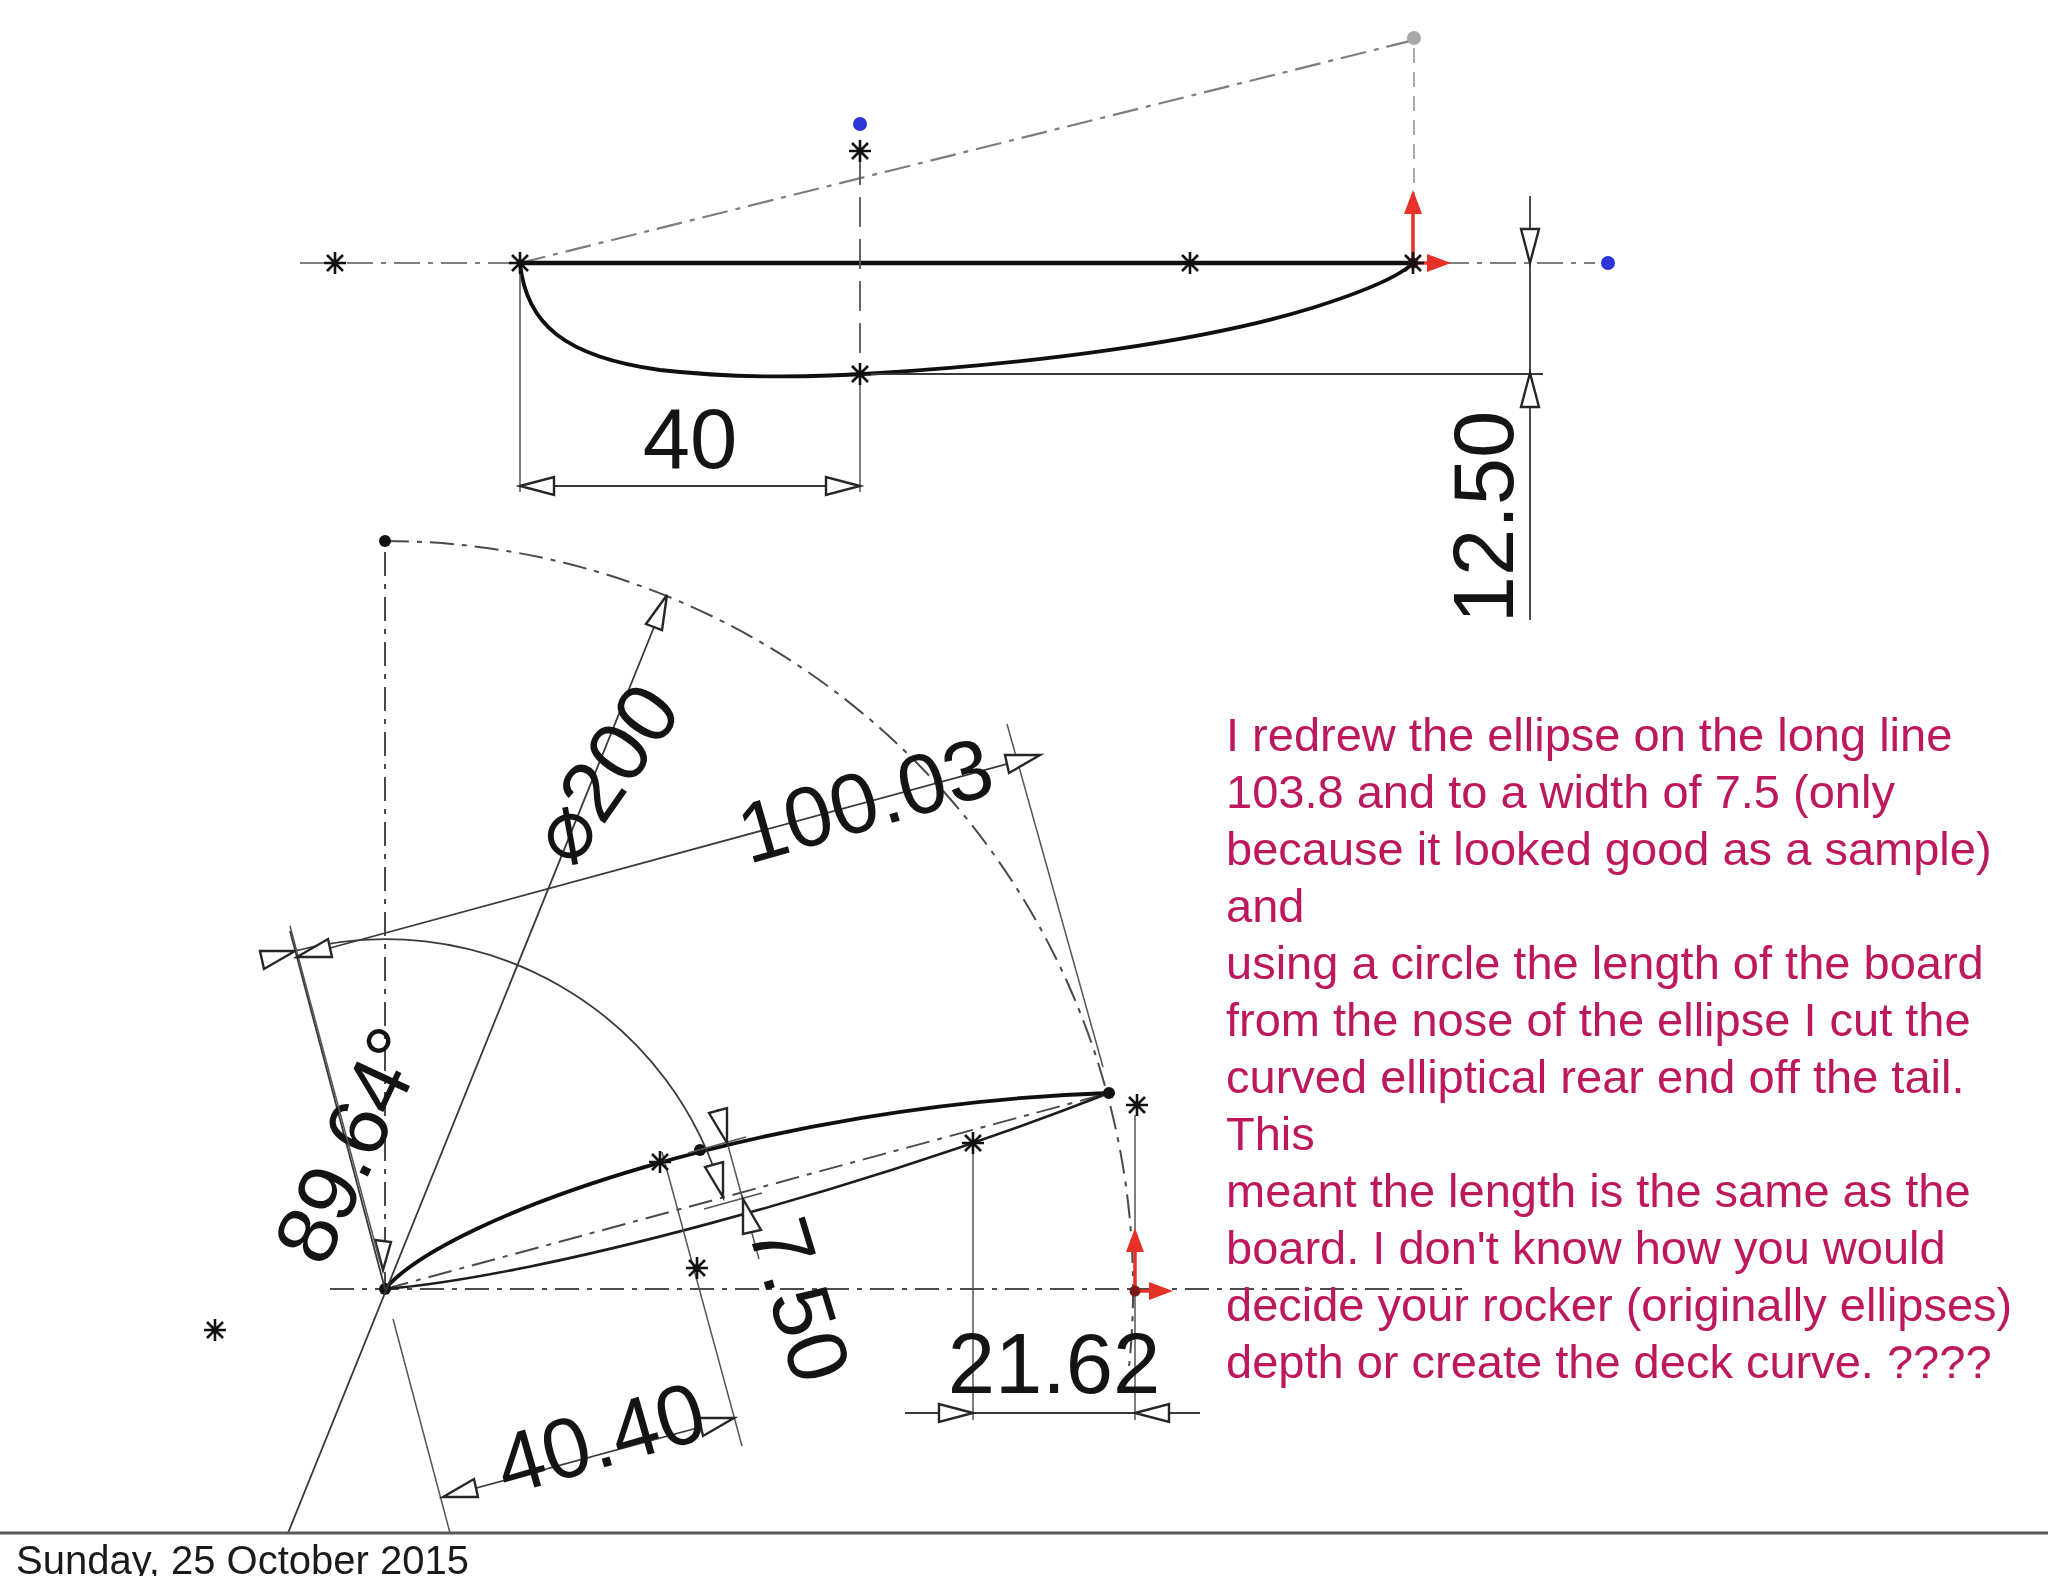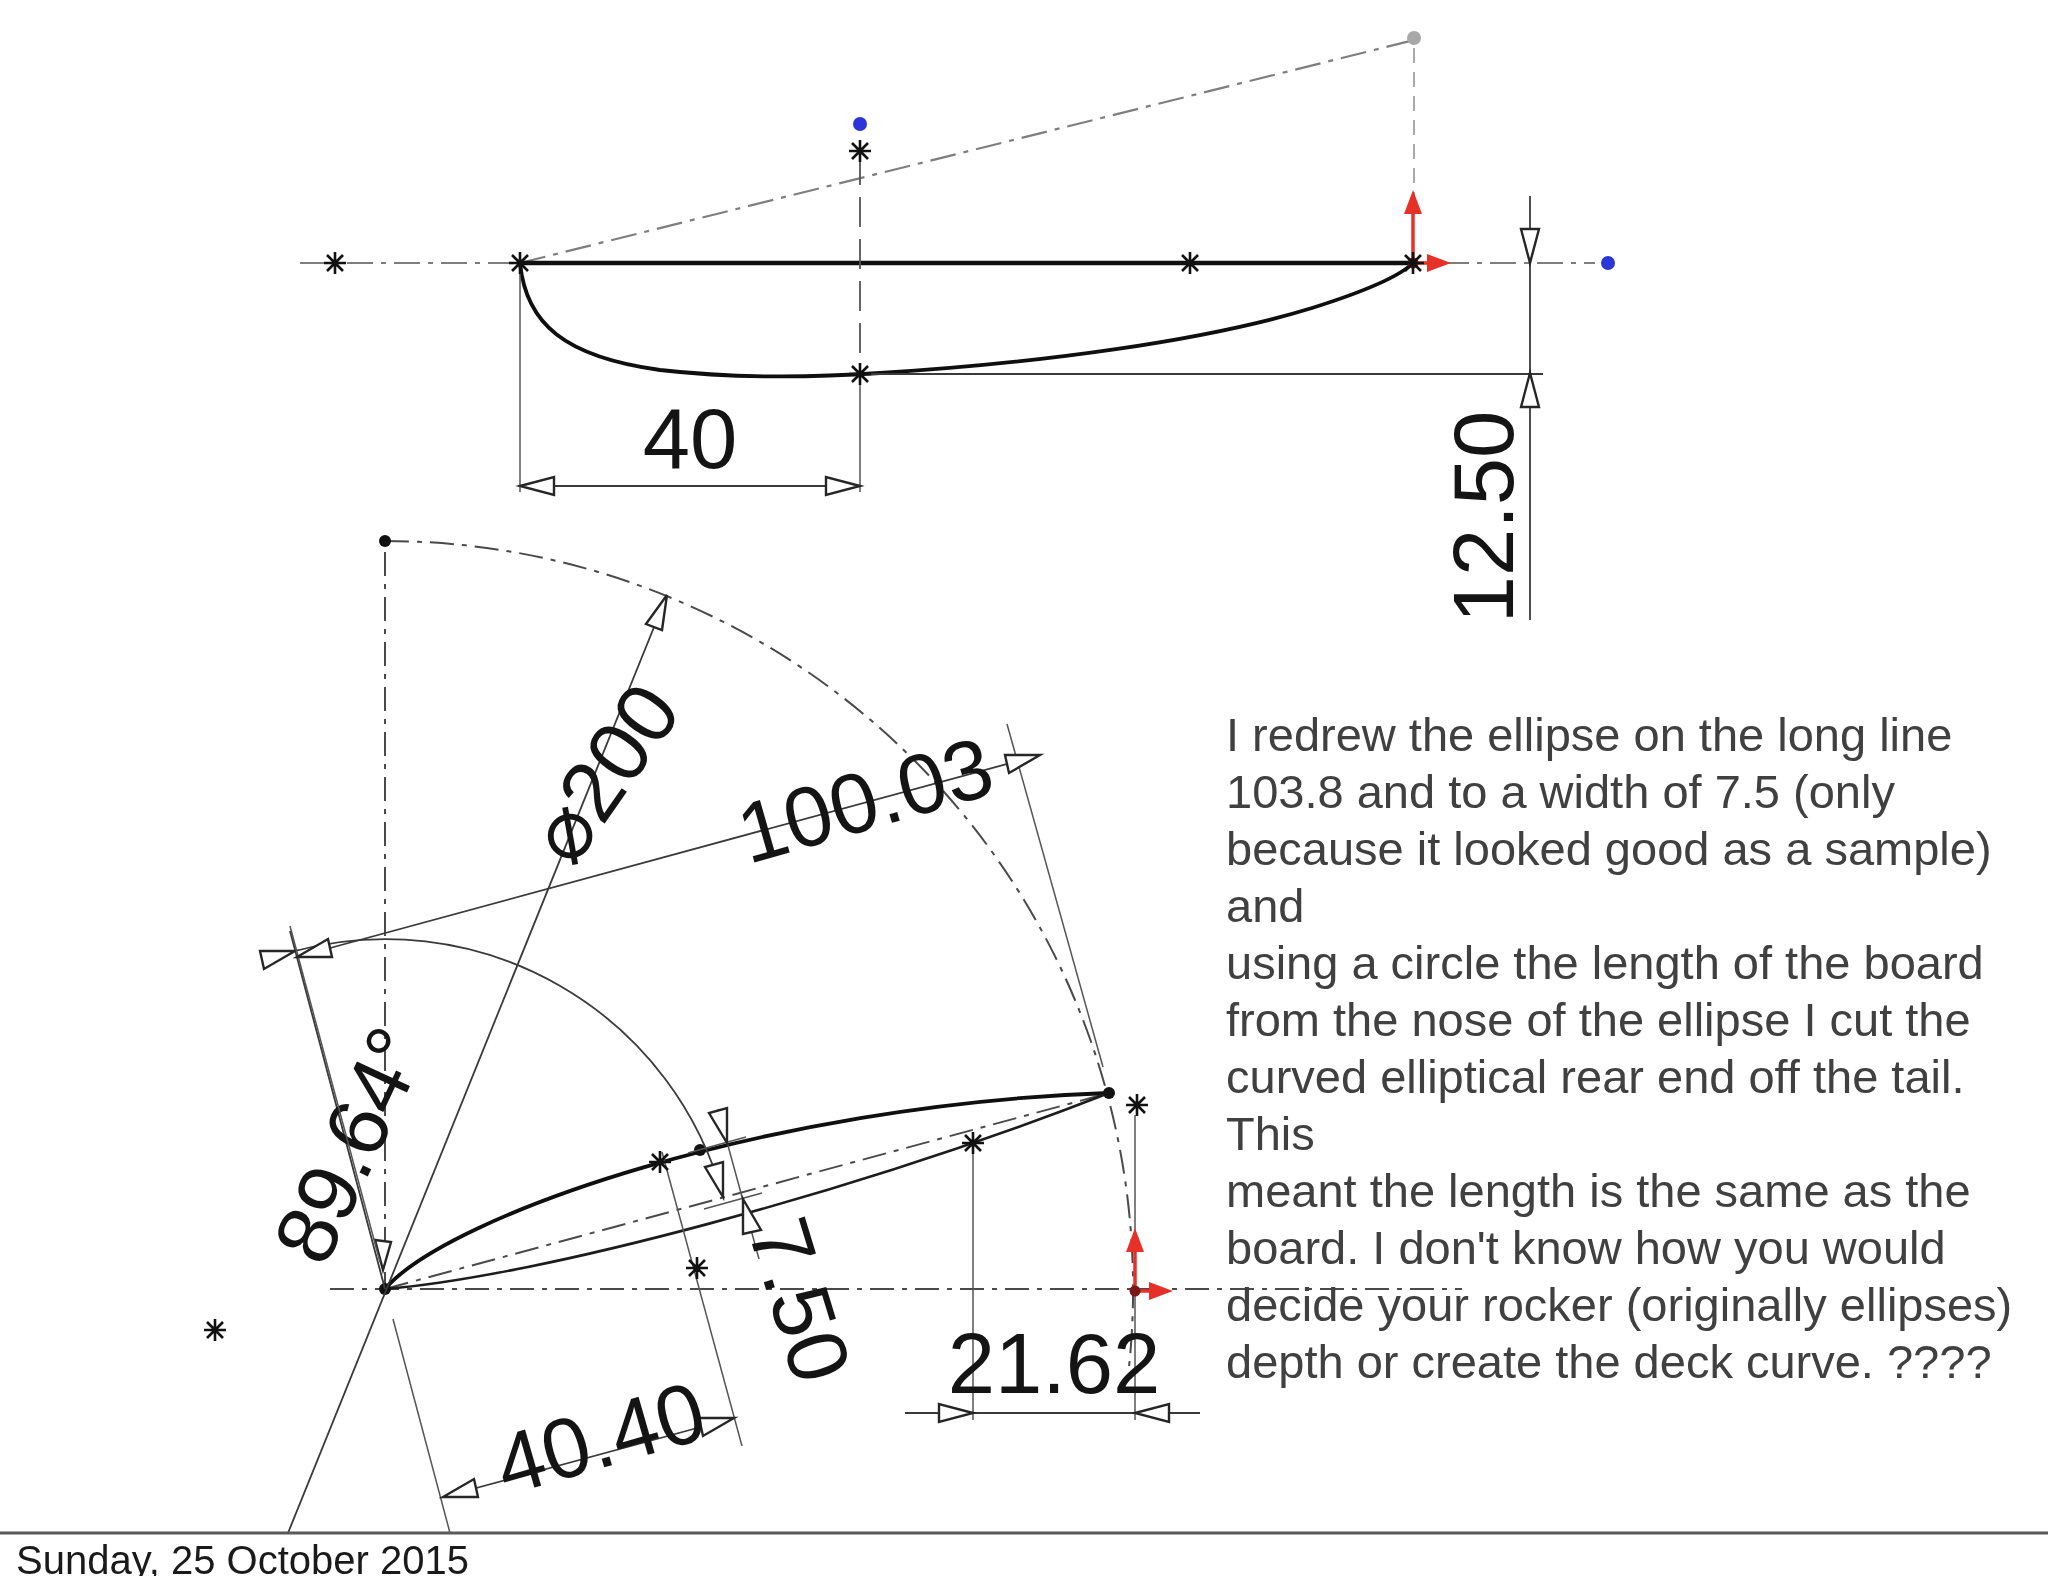--- a/index.html
+++ b/index.html
@@ -15,21 +15,21 @@
   .cld{stroke:#4a4a4a;stroke-width:2px;fill:none;stroke-dasharray:24 8 5 8;}
   .gdash{stroke:#ababab;stroke-width:2px;fill:none;stroke-dasharray:15 9;}
   .vdash{stroke:#555;stroke-width:1.8px;fill:none;stroke-dasharray:30 12;}
   .oarrow{fill:#ffffff;stroke:#262626;stroke-width:2.4px;stroke-linejoin:miter;}
   .rarrow{fill:#e53127;stroke:none;}
   .redline{stroke:#e53127;stroke-width:3.5px;fill:none;}
   .ast{stroke:#111;stroke-width:2.6px;}
   .dim{font-family:"Liberation Sans", sans-serif;font-size:85px;fill:#141414;
        text-anchor:middle;dominant-baseline:central;}
   .note{position:absolute;left:1226px;top:706px;width:810px;
-        font-size:47px;line-height:57px;color:#404040;white-space:pre-line;}
+        font-size:47px;line-height:57px;color:#be185d;white-space:pre-line;}
   .date{position:absolute;left:16px;top:1538px;font-size:40px;color:#1a1a1a;}
 </style>
 </head>
 <body>
 
 <div id="slide">
 
 <svg width="2048" height="1576" viewBox="0 0 2048 1576">
 
   <g>

